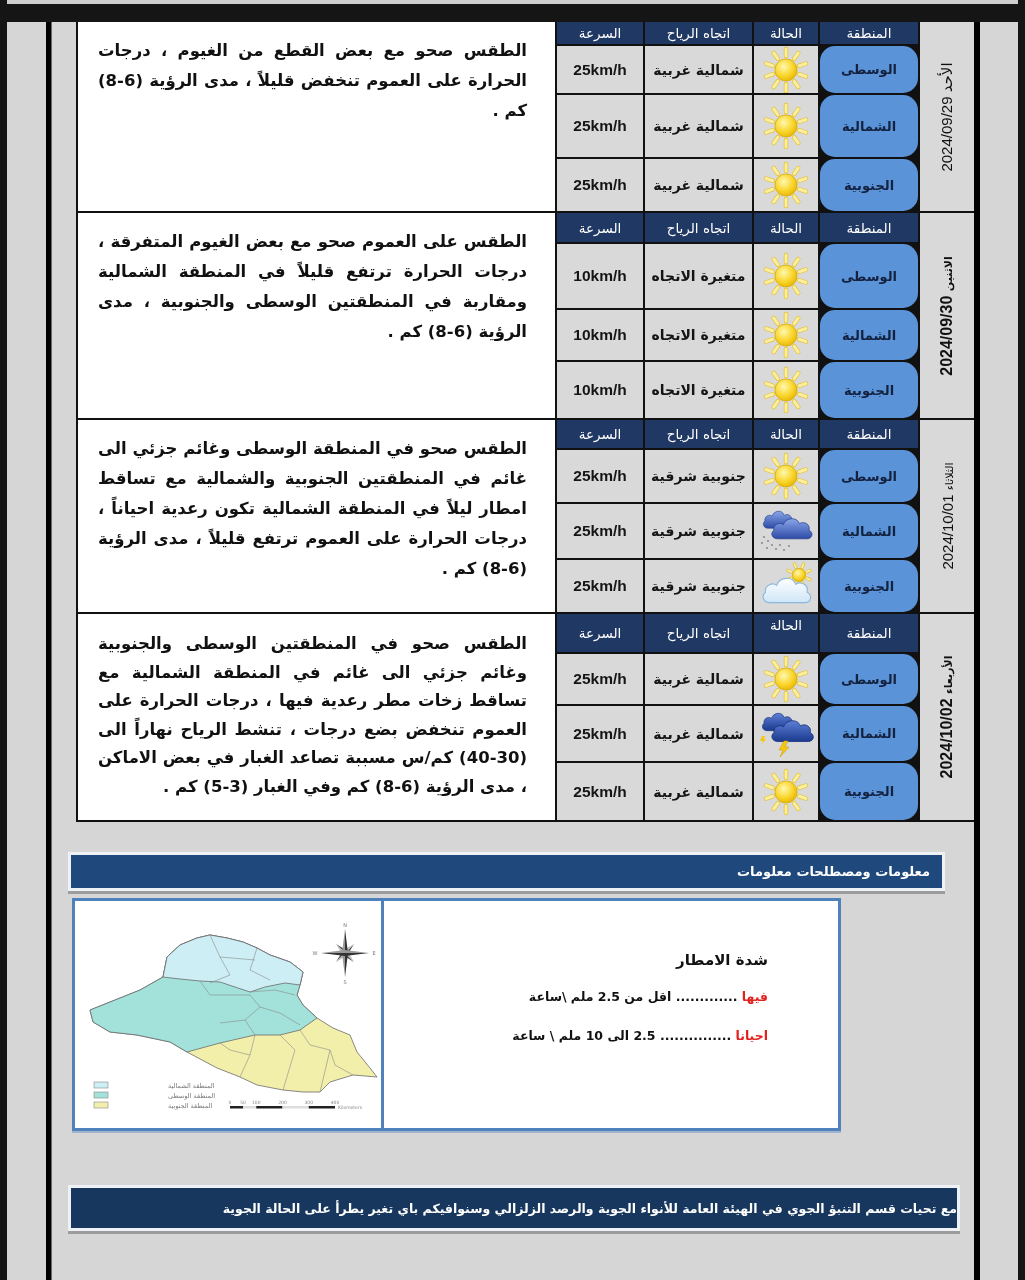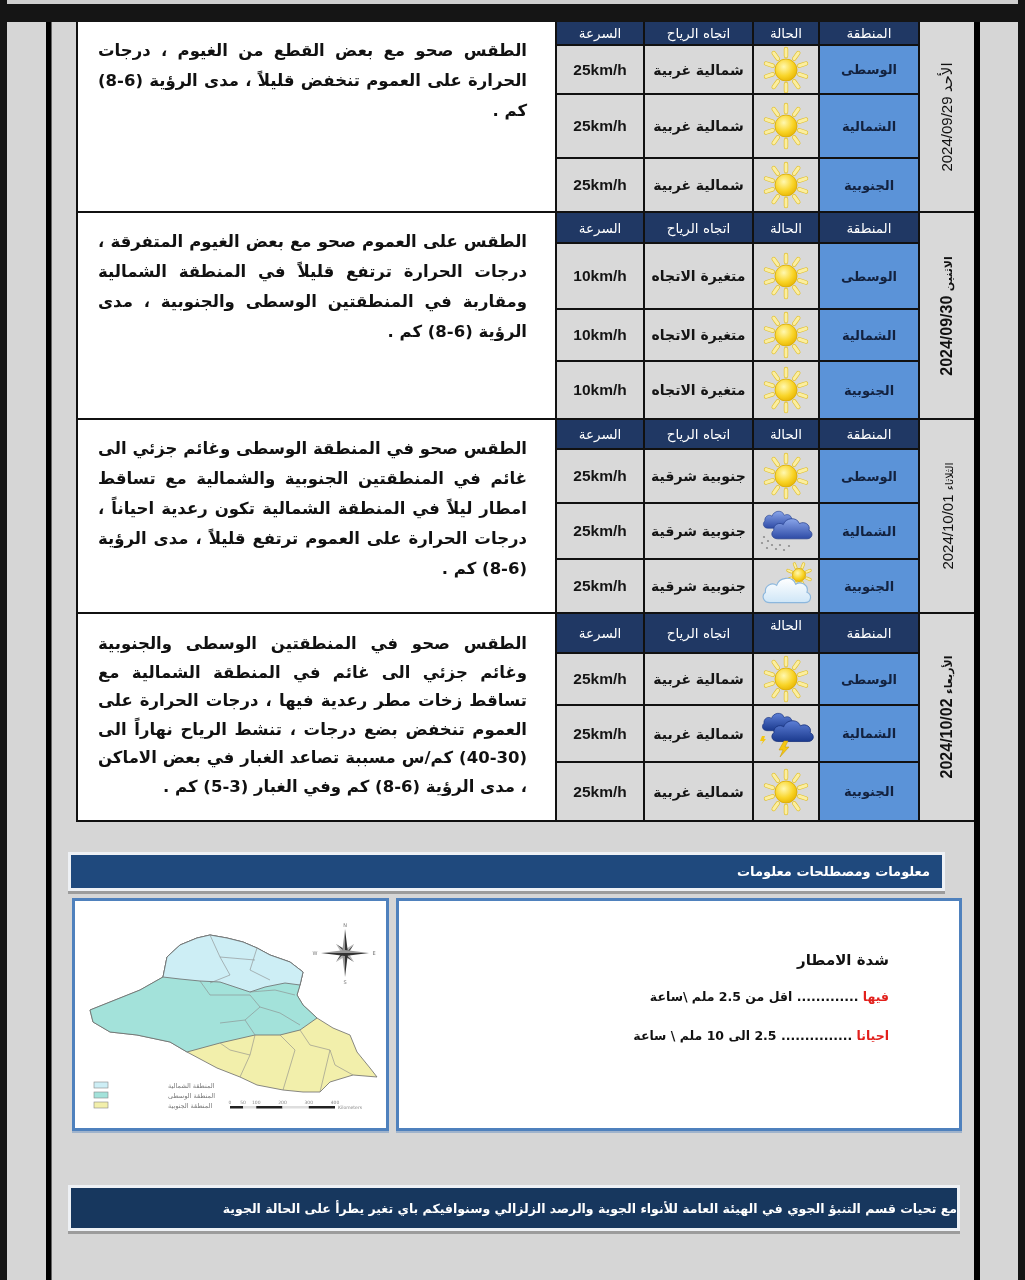--- a/index.html
+++ b/index.html
@@ -23,37 +23,37 @@
     grid-template-rows:22px 47px 62px 52px 29px 64px 50px 56px 28px 52px 54px 52px 38px 50px 55px 57px;}
   .table>div{position:relative;overflow:hidden;}
   .txt{grid-column:1;background:#fff;direction:rtl;text-align:justify;text-align-last:right;
        font-weight:bold;font-size:16.5px;line-height:30px;color:#111;padding:14px 28px 0 20px;box-sizing:border-box;}
   .txt.tight{line-height:28.5px;padding-top:16px;}
   .hd{background:var(--header-bg);color:#fff;font-size:13.5px;display:flex;align-items:center;justify-content:center;direction:rtl;}
   .hd.up{align-items:flex-start;padding-top:3px;box-sizing:border-box;}
   .spd{background:var(--cell-bg);font-weight:bold;font-size:15.5px;color:#151515;display:flex;align-items:center;justify-content:center;font-family:"Liberation Sans",sans-serif;}
   .dir{background:var(--cell-bg);font-weight:bold;font-size:14px;color:#151515;display:flex;align-items:center;justify-content:center;direction:rtl;}
   .st{background:var(--cell-bg);display:flex;align-items:center;justify-content:center;}
-  .rg{background:var(--region-bg);font-weight:bold;font-size:13px;color:#13223f;display:flex;align-items:center;justify-content:center;direction:rtl;}
+  .rg{background:var(--region-bg);font-weight:bold;font-size:13px;color:#13223f;display:flex;align-items:center;justify-content:center;direction:rtl;border-radius:15px;}
   .date{grid-column:6;background:var(--cell-bg);}
   .vt{position:absolute;left:50%;top:50%;transform:translate(-50%,-50%) rotate(-90deg);white-space:nowrap;
       direction:rtl;font-size:15px;color:#111;font-family:"Liberation Sans","DejaVu Sans",sans-serif;}
   .vt .d{font-size:11px;}
   .vt.bold{font-weight:bold;font-size:16px;}
   .icon{display:block;width:56px;height:48px;}
   .icon svg{width:56px;height:48px;display:block;}
 
   
   .banner{position:absolute;left:68px;top:852px;width:877px;height:39px;box-sizing:border-box;
     border:3px solid #eef1f5;background:var(--banner-bg);box-shadow:0 3px 0 #9c9c9c;
     color:#fff;font-weight:bold;font-size:13px;direction:rtl;display:flex;align-items:center;padding-right:12px;}
   .box{position:absolute;top:898px;height:233px;box-sizing:border-box;border:3px solid var(--box-border);
        background:#fff;box-shadow:0 2px 0 #9fb3cc;overflow:hidden;}
   .map-box{left:72px;width:317px;}
-  .legend-box{left:396px;width:566px;}
+  .legend-box{left:381px;width:460px;}
   .map-svg{position:absolute;left:-5px;top:-6px;width:310px;height:232px;}
   .rain{position:absolute;right:70px;top:50px;direction:rtl;text-align:right;}
   .rain-title{font-weight:bold;font-size:15px;color:#111;margin-bottom:20px;}
   .rain-line{font-weight:bold;font-size:12.5px;color:#111;height:39px;white-space:nowrap;}
   .rain-line .lbl{color:var(--rain-label);}
 
   .footer{position:absolute;left:68px;top:1185px;width:892px;height:46px;box-sizing:border-box;
     border:3px solid #eef1f5;background:var(--footer-bg);box-shadow:0 3px 0 #9c9c9c;
     color:#fff;font-weight:bold;font-size:12.5px;direction:rtl;display:flex;align-items:center;justify-content:flex-start;white-space:nowrap;}
 </style>

